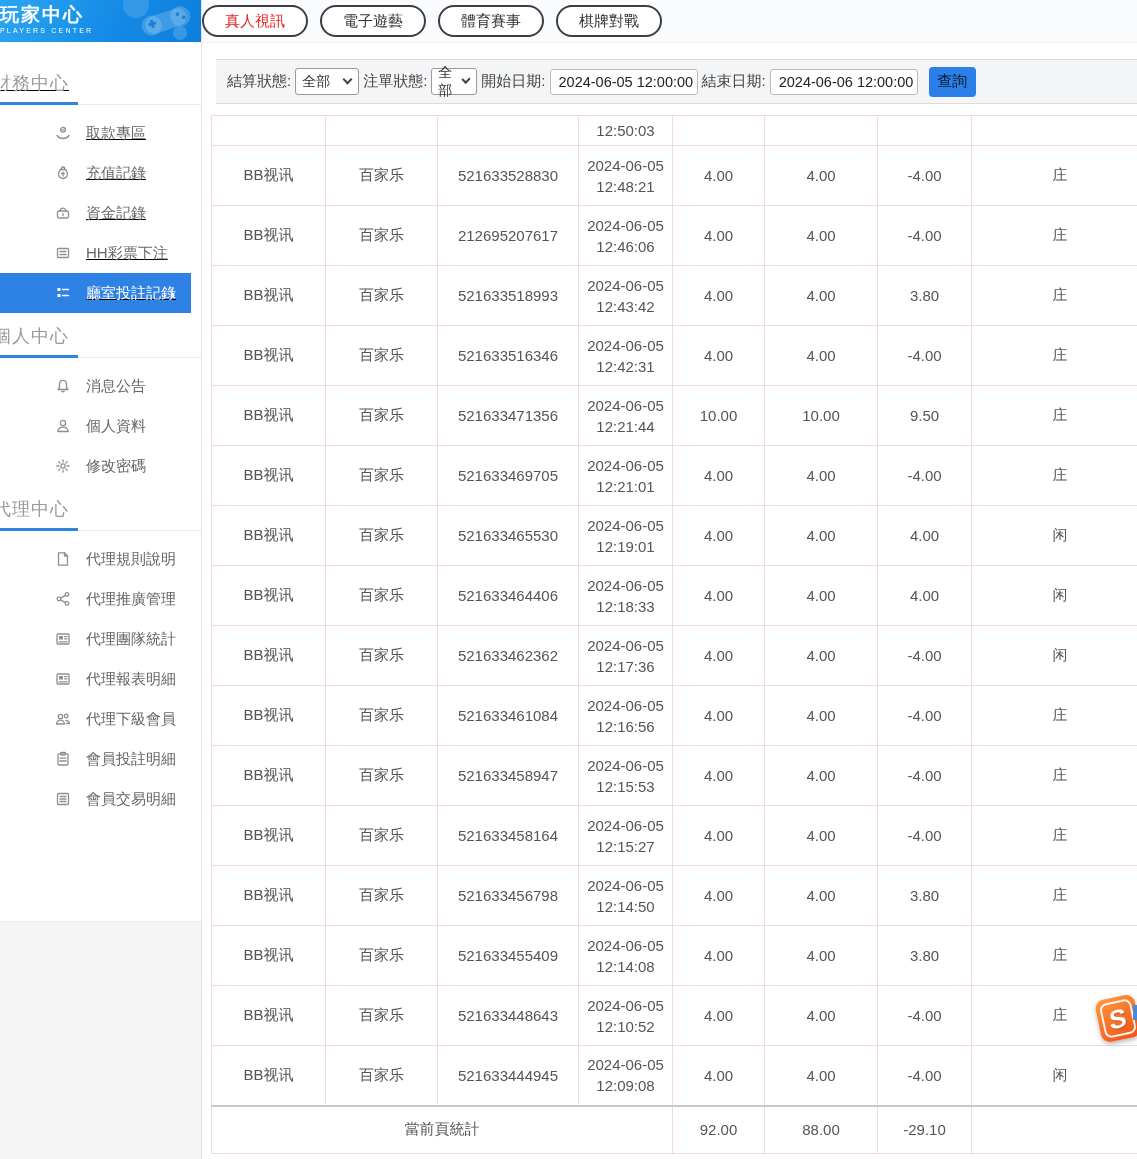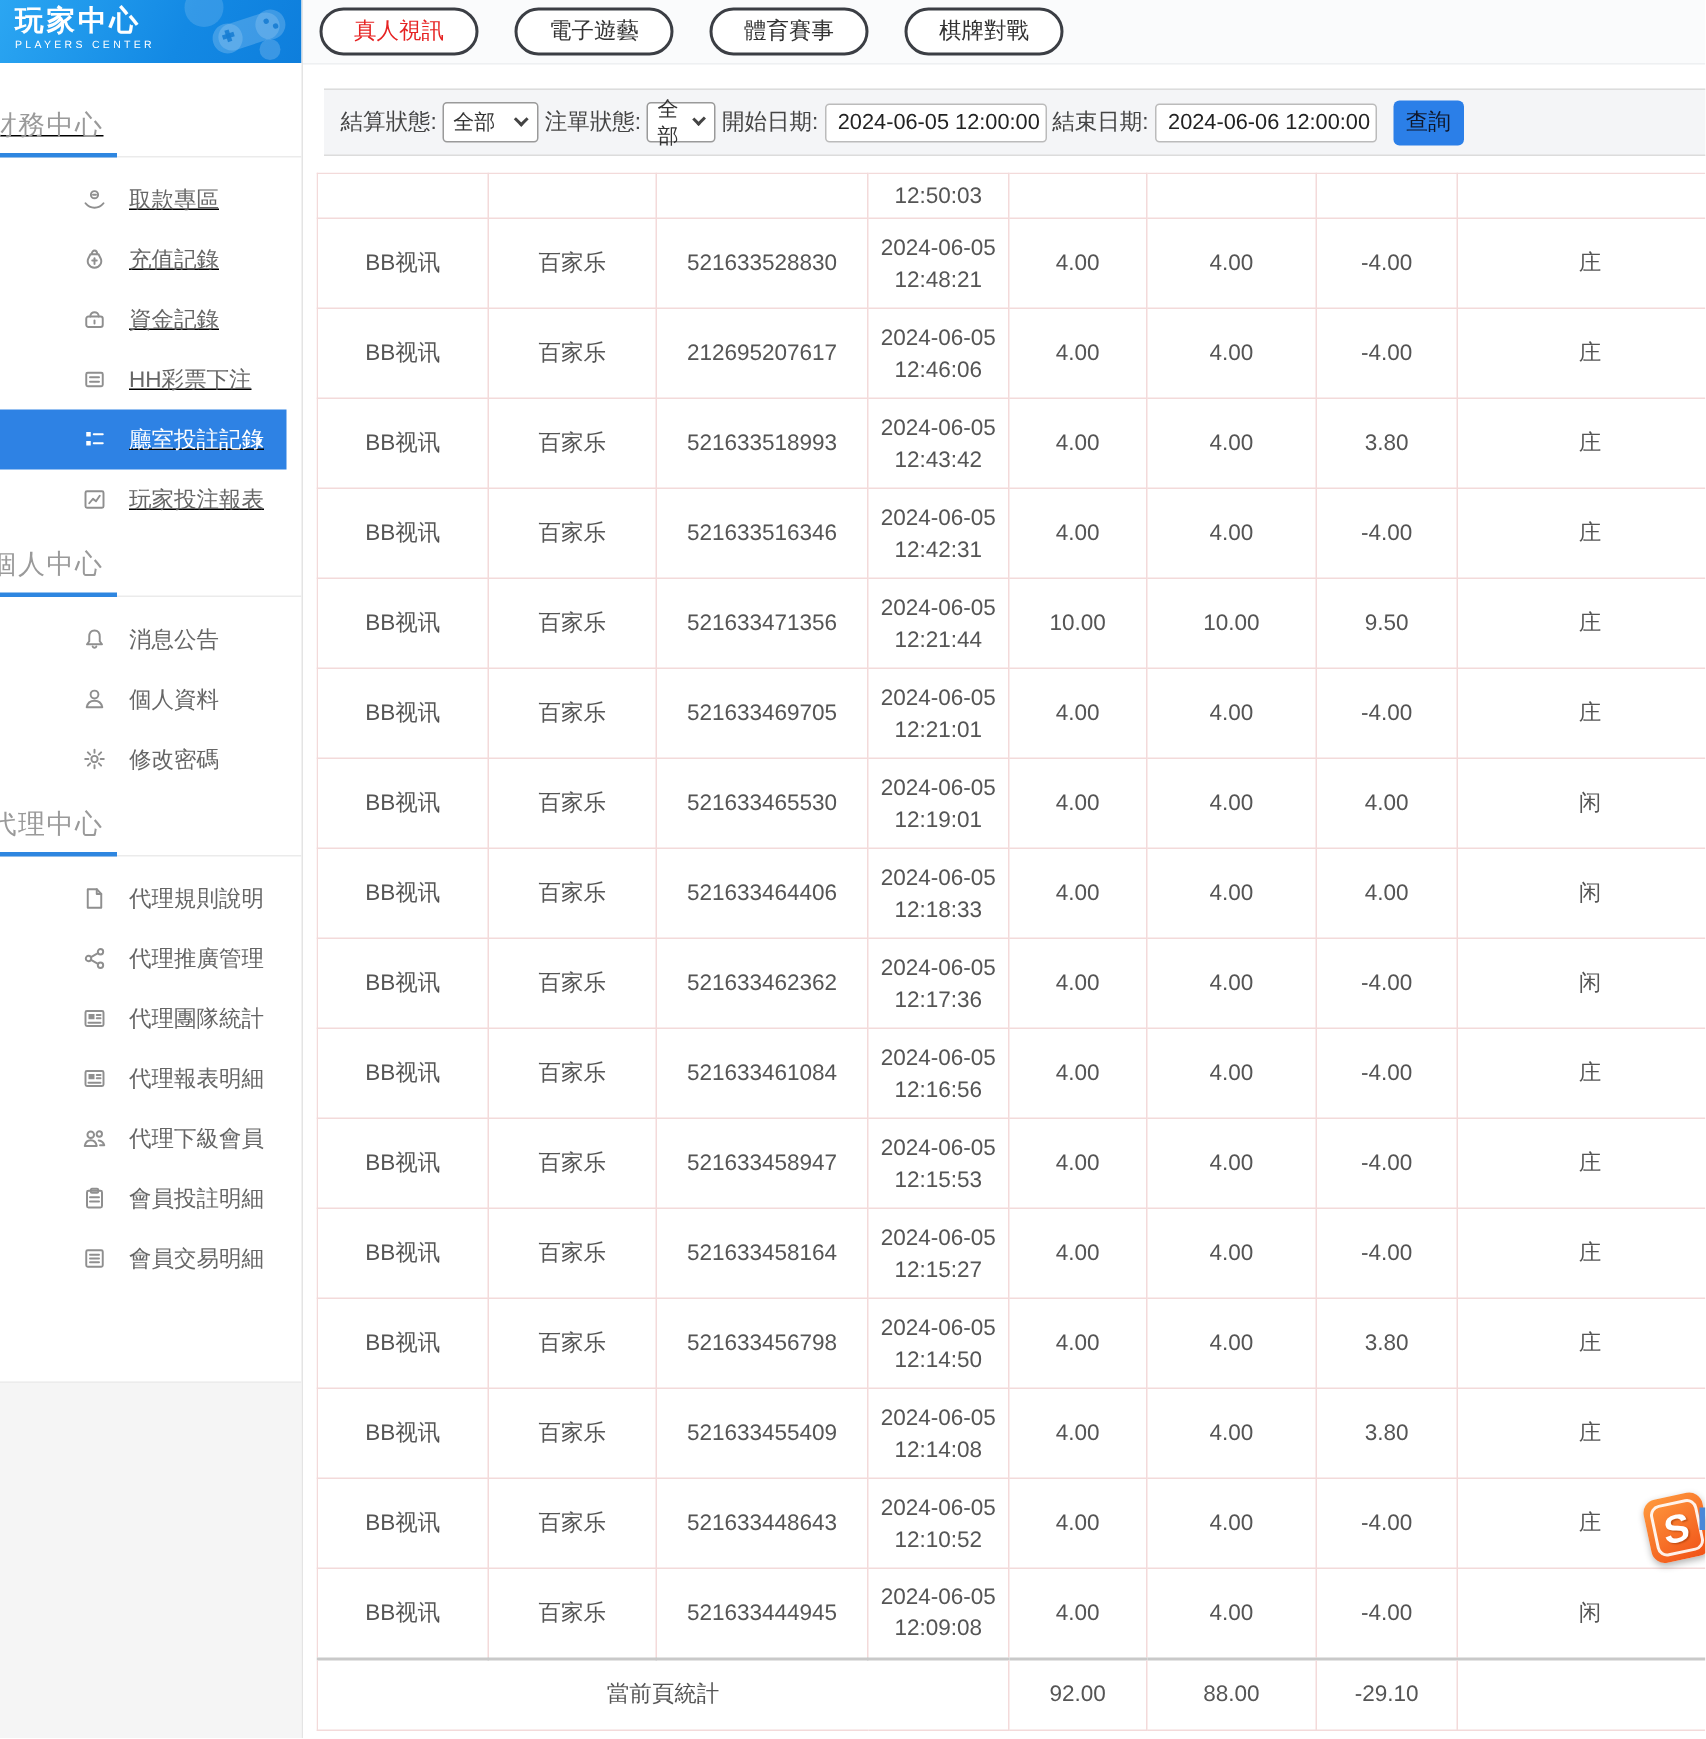--- a/index.html
+++ b/index.html
@@ -4,21 +4,21 @@
 <style>
   * { box-sizing: border-box; }
   body { margin:0; background:#fff; }
   .page { position:relative; width:1137px; height:1159px; overflow:hidden; background:#fff;
           font-family:"Liberation Sans","DejaVu Sans",sans-serif; }
 
   
   .sidebar { position:absolute; left:0; top:0; width:202px; height:1159px; background:#fff;
              border-right:1px solid #e4e4e4; overflow:hidden; }
   .logo { height:42px; background:linear-gradient(115deg,#2ba6f2 0%,#1389e4 60%,#0e7edc 100%);
-          position:relative; color:#fff; padding:4px 0 0 10px; overflow:hidden; }
+          position:relative; color:#fff; padding:4px 0 0 0; overflow:hidden; }
   .logo-title { font-size:19px; font-weight:bold; letter-spacing:2px; line-height:22px; }
   .logo-sub { font-size:7px; letter-spacing:2.2px; line-height:9px; }
   .logo .pad-svg { position:absolute; right:6px; top:-4px; opacity:.55; }
   .logo .deco1 { position:absolute; width:26px; height:26px; border-radius:50%;
                  background:rgba(255,255,255,.14); right:52px; top:-8px; }
   .logo .deco2 { position:absolute; width:14px; height:14px; border-radius:50%;
                  background:rgba(255,255,255,.18); right:14px; top:26px; }
 
   .side-section { padding-top:12px; }
   .side-section:first-of-type { padding-top:30px;text-decoration:underline; }
@@ -33,21 +33,21 @@
   .side-item .s-icon { position:absolute; left:55px; top:12px; width:16px; height:16px; color:#8f8f8f; }
   .side-item .s-label { margin-left:86px; white-space:nowrap; }
   .side-item.active { background:#2e82e4; color:#fff; width:191px; }
   .side-item.active .s-icon { color:#fff; }
   .side-item .s-chevron { position:absolute; right:16px; color:#fff; font-size:15px; font-weight:bold; }
   .sidebar-bottom { position:absolute; left:0; top:921px; width:201px; height:238px;
                     background:#f5f5f5; border-top:1px solid #ececec; }
 
   
   .tabbar { position:absolute; left:202px; top:0; width:935px; height:43px; background:#fafbfc;
-            border-bottom:1px solid #eef0f2; display:flex; align-items:center; padding-left:11px; gap:24px; }
+            border-bottom:1px solid #eef0f2; display:flex; align-items:center; gap:12px; }
   .tab { border:2px solid #3b3e44; border-radius:17px; background:#fff; padding:5px 21px;
          font-size:15px; color:#333; line-height:18px; cursor:pointer;
          font-family:inherit; white-space:nowrap; }
   .tab.active { color:#e62222; }
 
   
   .filterbar { position:absolute; left:216px; top:59px; width:935px; height:45px; background:#f4f5f7;
                border-top:1px solid #dcdcdc; border-bottom:1px solid #dcdcdc;
                display:flex; align-items:center; padding-left:11px; gap:4px; font-size:15px; color:#444; }
   .f-label { white-space:nowrap; }
@@ -146,27 +146,20 @@
             <div class="side-item active">
     <span class="s-icon"><svg viewBox="0 0 16 16" width="16" height="16" fill="none" stroke="currentColor" stroke-width="1.3" stroke-linecap="round" stroke-linejoin="round">
                   <rect x="2.5" y="3" width="3" height="3" fill="currentColor" stroke="none"></rect>
                   <line x1="7.5" y1="4.5" x2="13.5" y2="4.5"></line>
                   <rect x="2.5" y="9" width="3" height="3" fill="currentColor" stroke="none"></rect>
                   <line x1="7.5" y1="10.5" x2="13.5" y2="10.5"></line>
                 </svg></span>
     <span class="s-label">廳室投註記錄</span>
   <span class="s-chevron">›</span>
             </div>
-            <div class="side-item">
-    <span class="s-icon"><svg viewBox="0 0 16 16" width="16" height="16" fill="none" stroke="currentColor" stroke-width="1.3" stroke-linecap="round" stroke-linejoin="round">
-                  <rect x="2" y="2.5" width="12" height="11" rx="1"></rect>
-                  <polyline points="4.5,10.5 7,7.5 9,9.2 11.5,5.5"></polyline>
-                </svg></span>
-    <span class="s-label">玩家投注報表</span>
-  </div>
           </div>
   </div>
 
   <div class="side-section">
     <div class="side-section-title">個人中心</div>
     <div class="side-underline"></div>
     <div class="side-items">
             <div class="side-item">
     <span class="s-icon"><svg viewBox="0 0 16 16" width="16" height="16" fill="none" stroke="currentColor" stroke-width="1.3" stroke-linecap="round" stroke-linejoin="round">
                   <path d="M8 2.3c-2.3 0-3.5 1.8-3.5 4v3.2L3 11.5h10l-1.5-2V6.3c0-2.2-1.2-4-3.5-4z"></path>

